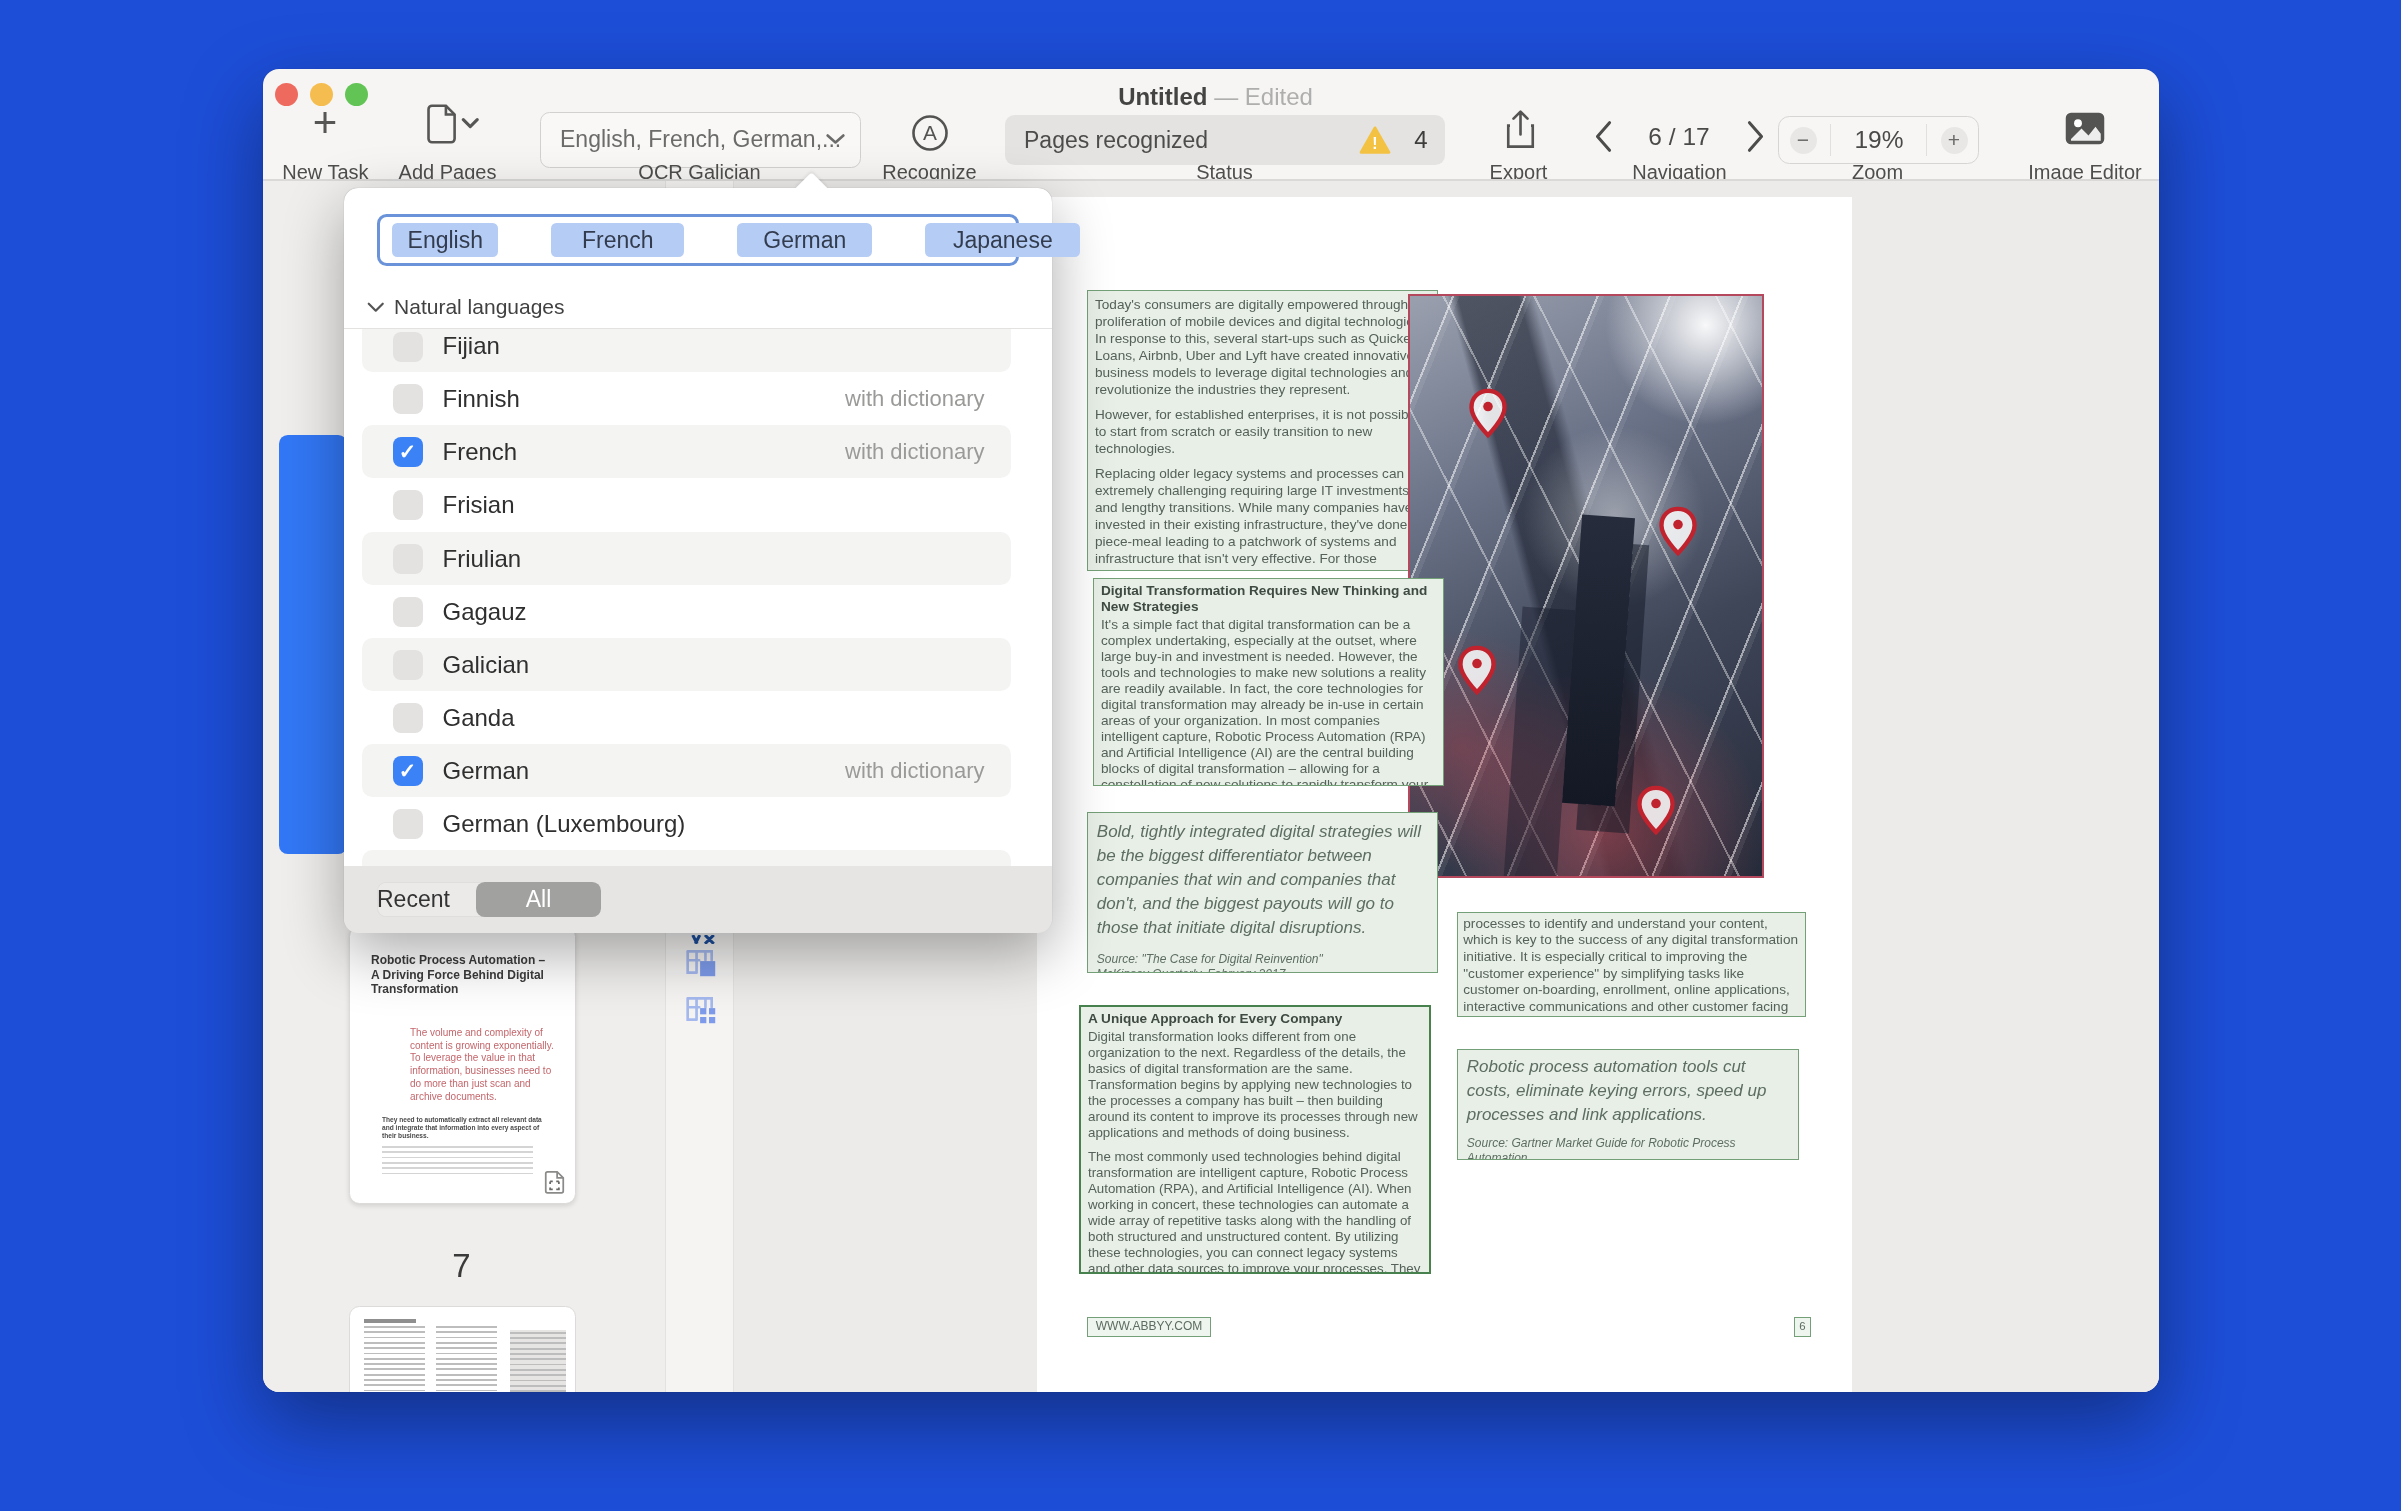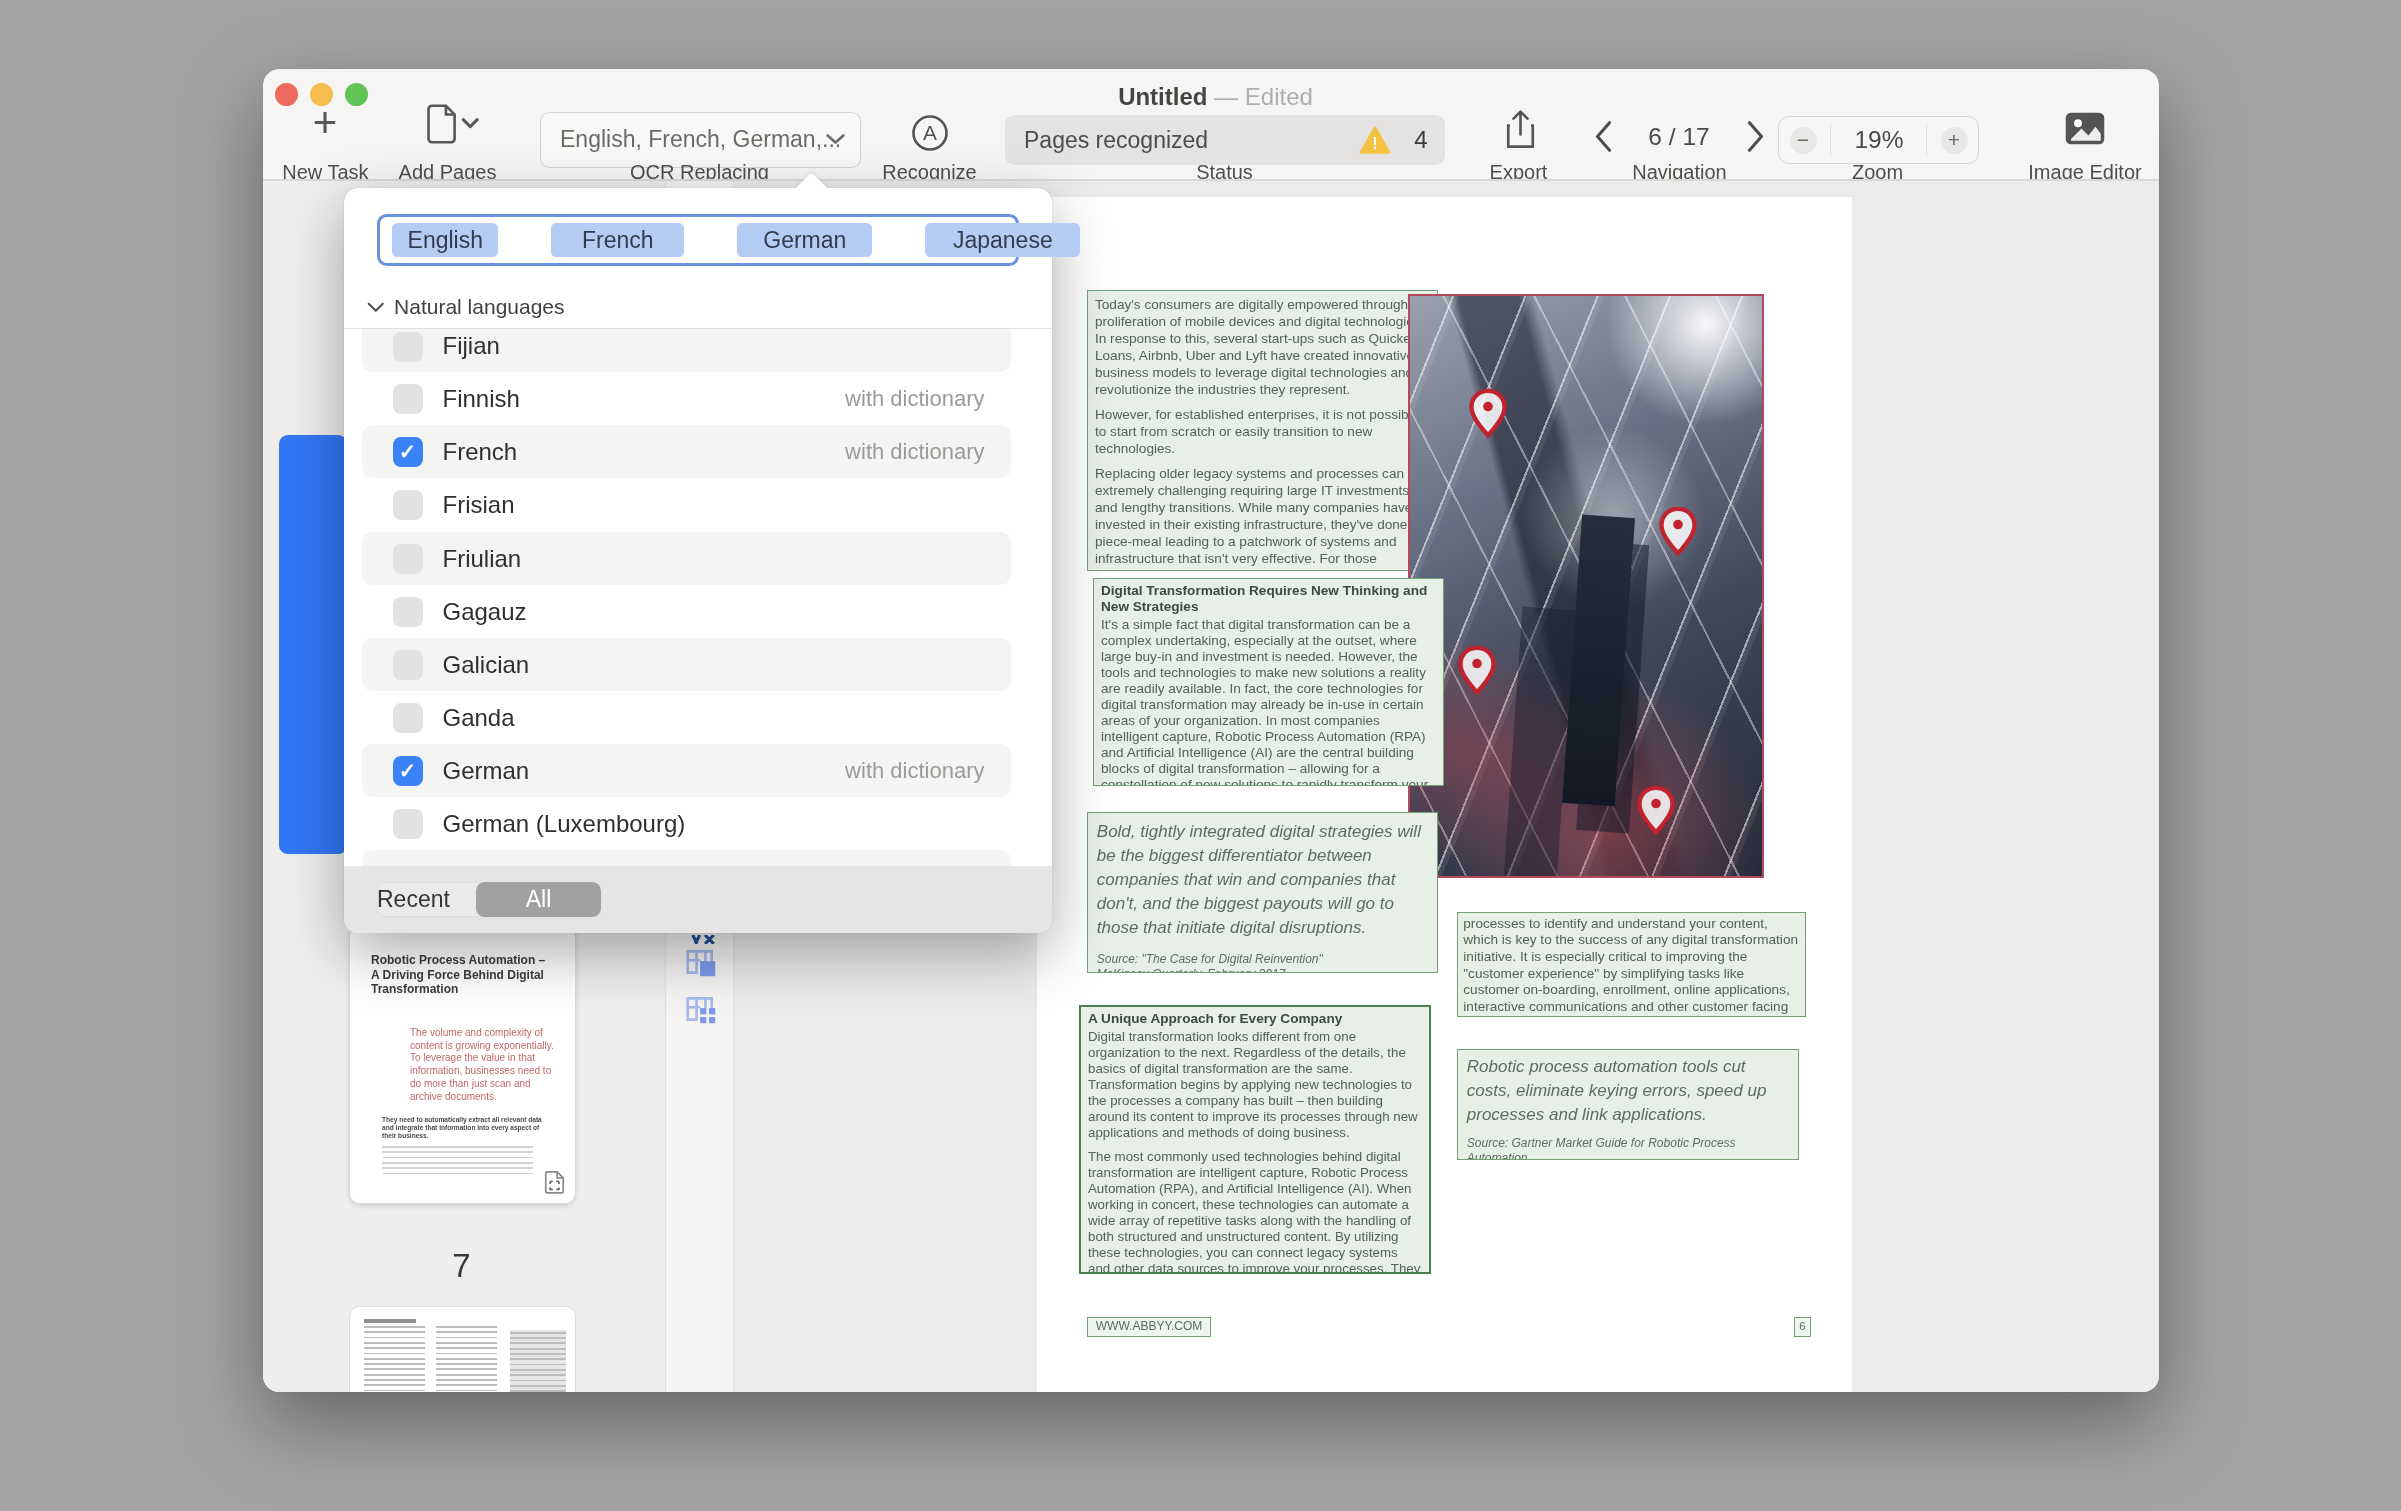--- a/index.html
+++ b/index.html
@@ -1,16 +1,16 @@
 <!DOCTYPE html>
 <html style="font-size:14px"><head>
 <meta charset="utf-8">
 <style>
   html,body{margin:0;padding:0;background:#ffffff;font-family:"Liberation Sans",sans-serif;}
-  .screen{position:relative;width:2401px;height:1512px;background:#a3a3a3;overflow:hidden;}
+  .screen{position:relative;width:2401px;height:1512px;background:#1d4ed8;overflow:hidden;}
   .window{position:absolute;left:263px;top:69px;width:1896px;height:1323px;background:#f6f5f4;
           border-radius:16px;box-shadow:0 30px 79px rgba(0,0,0,.38),0 0 0.9px rgba(0,0,0,.35);overflow:hidden;}
   
   .tlight{position:absolute;width:23px;height:23px;border-radius:50%;top:14px;}
   .tl-red{left:12.3px;background:#ee6a5f;}
   .tl-yellow{left:47px;background:#f5bd4f;}
   .tl-green{left:82px;background:#61c454;}
   .win-title{position:absolute;left:772px;top:14px;width:361px;text-align:center;font-size:24px;color:#3e3e3c;white-space:nowrap;}
   .win-title .bold{font-weight:bold;color:#444442;}
   .win-title .dim{color:#aeaeac;}
@@ -131,21 +131,21 @@
       </svg>
     </div>
     <div class="tb-label" style="left:123px;width:123px;">Add Pages</div>
 
     <div class="ocr-btn">
       <span class="val">English, French, German,...</span>
       <svg width="21" height="14" viewBox="0 0 24 16">
         <path d="M3 4 l9 8 9-8" fill="none" stroke="#6b6b69" stroke-width="3" stroke-linecap="round" stroke-linejoin="round"></path>
       </svg>
     </div>
-    <div class="tb-label" style="left:349px;width:175px;">OCR Replacing</div>
+    <div class="tb-label" style="left:349px;width:175px;">OCR Galician</div>
 
     <div style="position:absolute;left:647px;top:44px;">
       <svg width="40" height="40" viewBox="0 0 46 46">
         <circle cx="23" cy="23" r="19" fill="none" stroke="#535351" stroke-width="3"></circle>
         <text x="23" y="31" text-anchor="middle" font-family="Liberation Sans,sans-serif" font-size="24" fill="#535351">A</text>
       </svg>
     </div>
     <div class="tb-label" style="left:605px;width:123px;">Recognize</div>
 
     <div class="status-pill">

